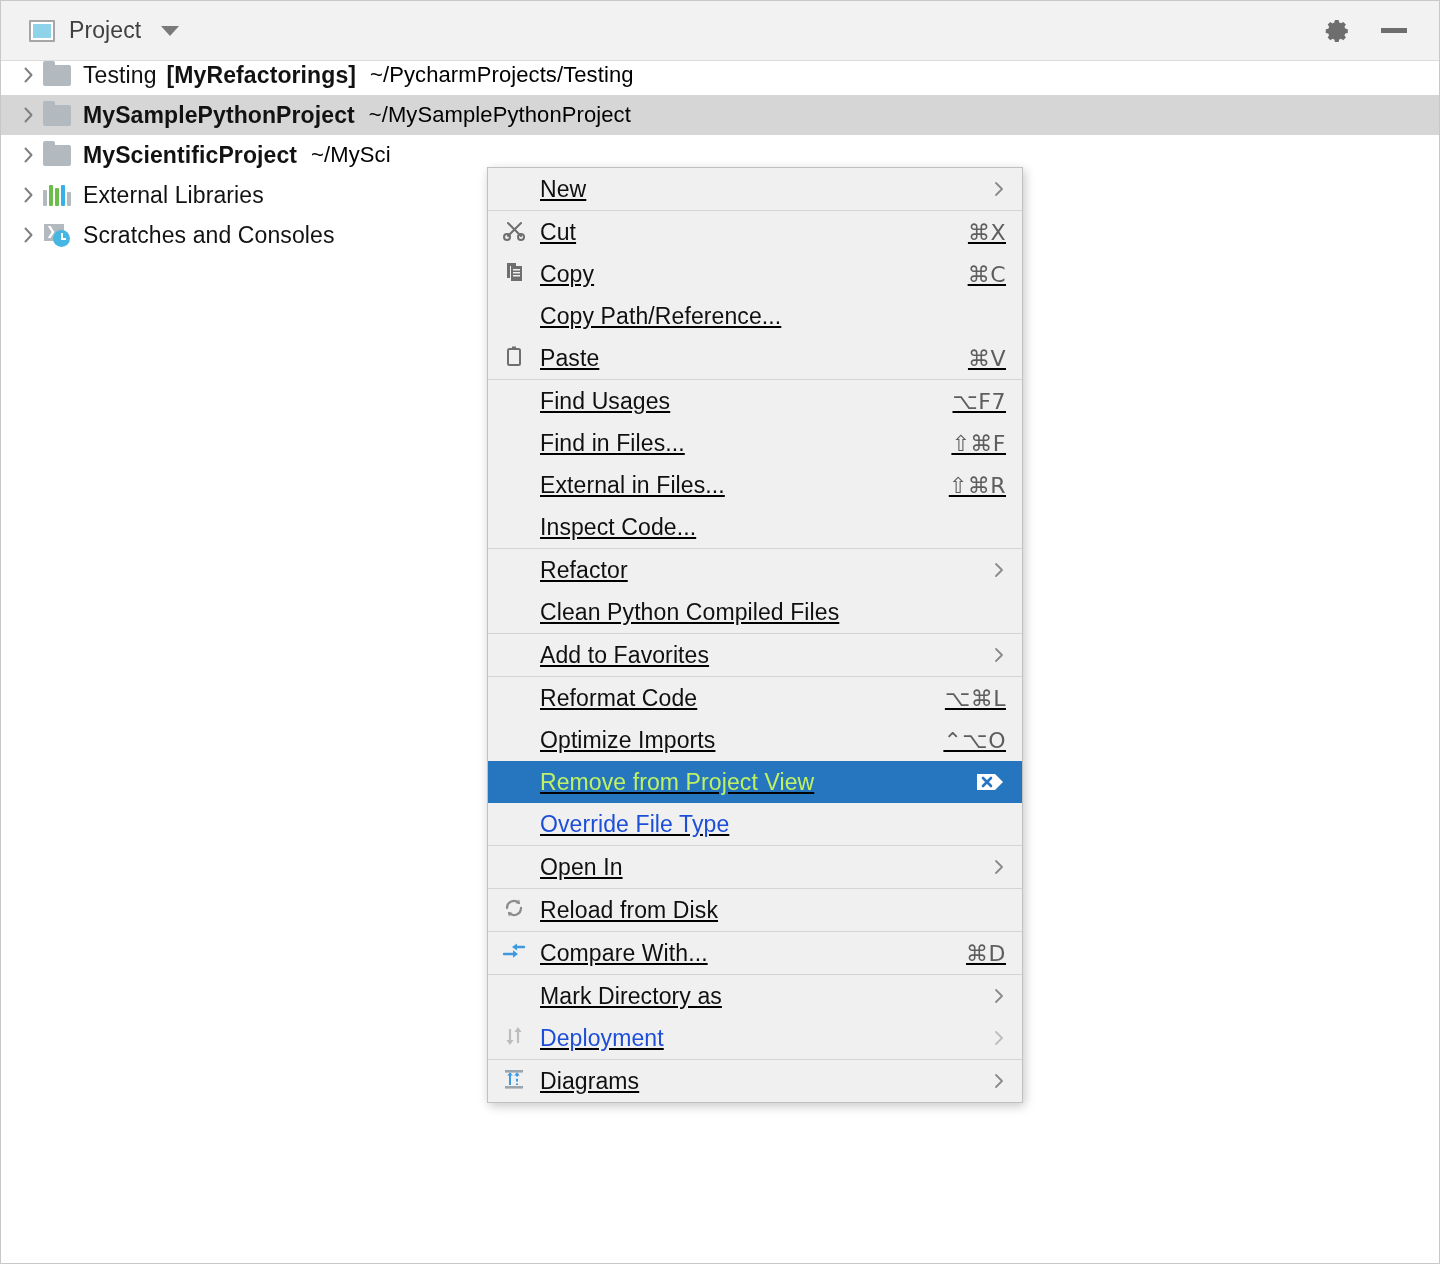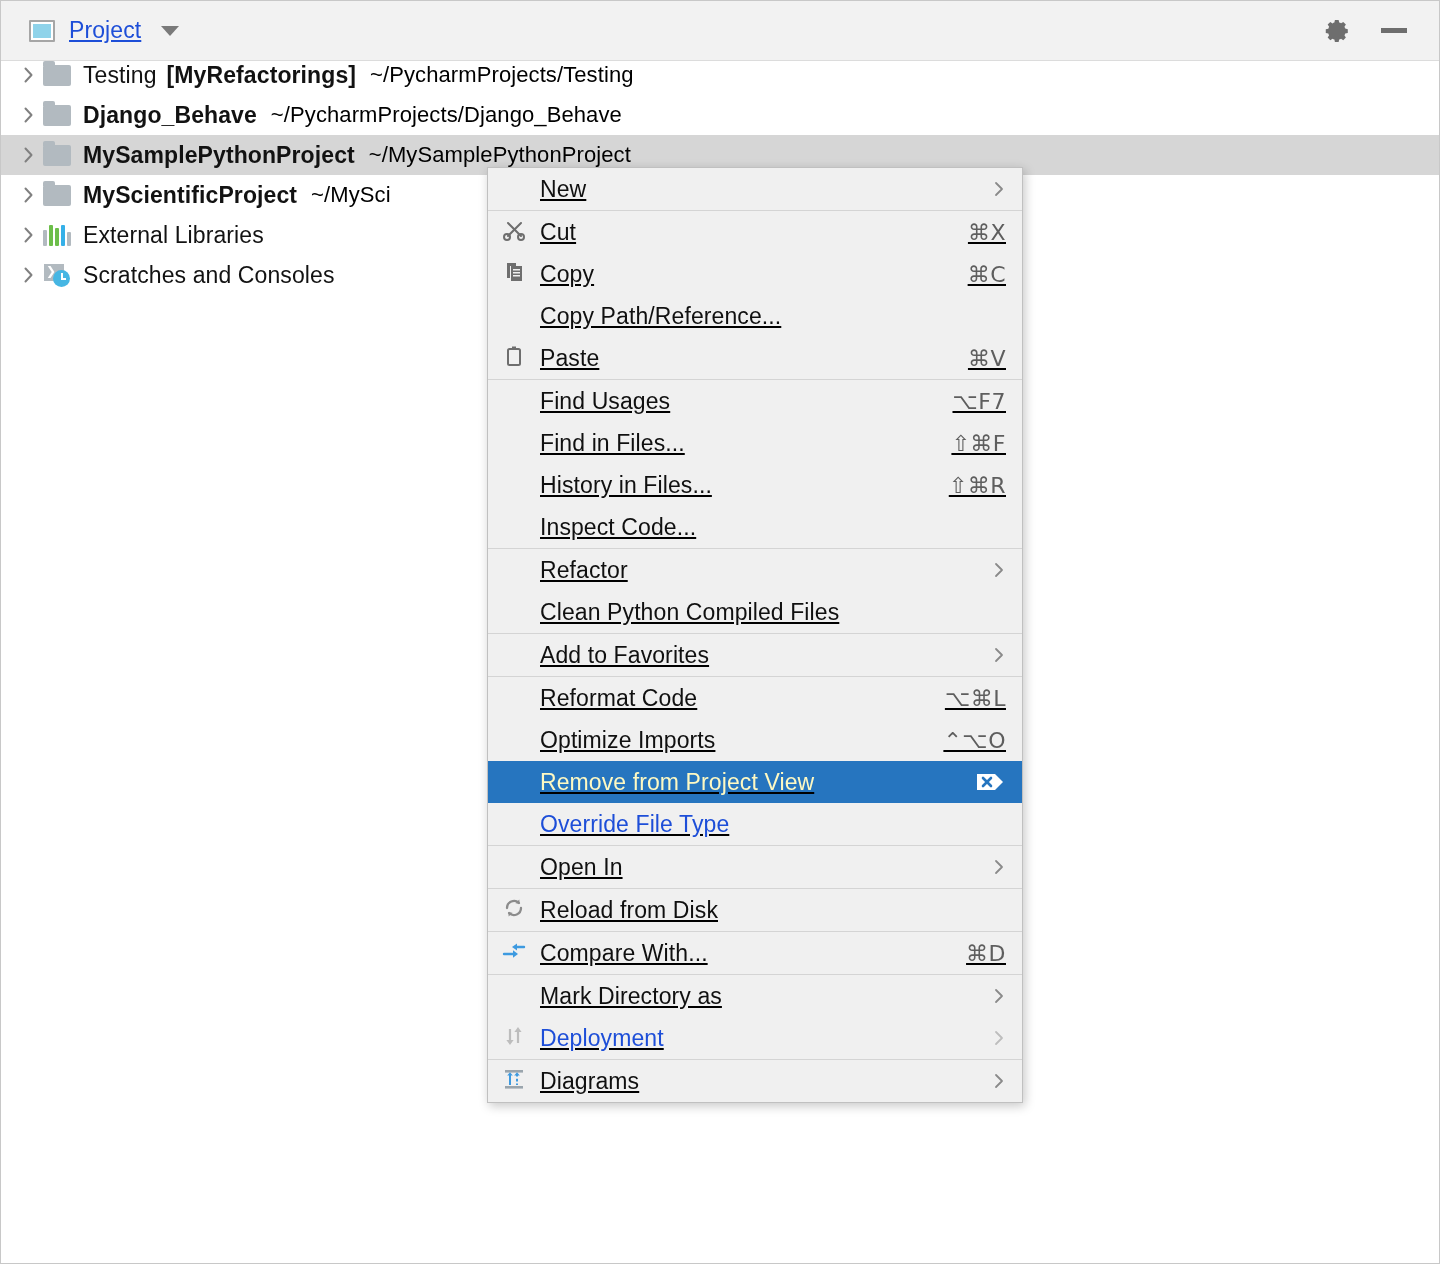--- a/index.html
+++ b/index.html
@@ -26,21 +26,21 @@
   }
   #tw-title-group { display: flex; align-items: center; padding-left: 28px; gap: 14px; }
   .tw-win-icon {
     width: 26px; height: 22px;
     background: #8fd3ea;
     border: 2px solid #a6a6a6;
     border-radius: 1px;
     box-shadow: inset 0 0 0 2px #ffffff;
   }
   #tw-title {
-    font-size: 23px; color: #1d4ed8; letter-spacing: .1px; text-decoration: underline;
+    font-size: 23px; color: #404040; letter-spacing: .1px;
   }
   .caret-down {
     width: 0; height: 0;
     border-left: 9px solid transparent;
     border-right: 9px solid transparent;
     border-top: 10px solid #7a7a7a;
     margin-left: 6px;
   }
   #tw-header-actions {
     margin-left: auto; display: flex; align-items: center; gap: 26px; padding-right: 30px;
@@ -146,21 +146,21 @@
   .mi-right {
     margin-left: auto; display: flex; align-items: center; gap: 0;
     padding-left: 20px;
   }
   .mi-shortcut {
     font-size: 22px; color: #5e5e5e;
     font-family: "DejaVu Sans", "Liberation Sans", sans-serif;
     letter-spacing: .5px;
   }
   .menu-item.highlighted { background: #2675bf; }
-  .menu-item.highlighted .mi-label { color: #fef9c3; }
+  .menu-item.highlighted .mi-label { color: #bef264; }
   .menu-item.disabled .mi-label { color: #1d4ed8; }
   .submenu-arrow svg { display: block; }
   .del-key {
     width: 32px; height: 22px;
     position: relative;
   }
 
   .ico-gray { fill: #6e6e6e; }
 </style>
 </head>
@@ -194,32 +194,20 @@
             <path d="M4.5 3.5 L10.5 10 L4.5 16.5" fill="none" stroke="#808080" stroke-width="2" stroke-linecap="round" stroke-linejoin="round"></path>
           </svg>
         </div>
         <div class="node-icon">
           <div class="folder-ico"></div>
         </div>
         <span class="node-label">Testing</span>
         <span class="node-label bold" style="margin-left: 10px; text-align: right;">[MyRefactorings]</span>
         <span class="node-sub">~/PycharmProjects/Testing</span>
       </div>
-      <div class="tree-row">
-        <div class="twisty">
-          <svg width="16" height="20" viewBox="0 0 16 20">
-            <path d="M4.5 3.5 L10.5 10 L4.5 16.5" fill="none" stroke="#808080" stroke-width="2" stroke-linecap="round" stroke-linejoin="round"></path>
-          </svg>
-        </div>
-        <div class="node-icon">
-          <div class="folder-ico"></div>
-        </div>
-        <span class="node-label bold">Django_Behave</span>
-        <span class="node-sub">~/PycharmProjects/Django_Behave</span>
-      </div>
       <div class="tree-row selected">
         <div class="twisty">
           <svg width="16" height="20" viewBox="0 0 16 20">
             <path d="M4.5 3.5 L10.5 10 L4.5 16.5" fill="none" stroke="#808080" stroke-width="2" stroke-linecap="round" stroke-linejoin="round"></path>
           </svg>
         </div>
         <div class="node-icon">
           <div class="folder-ico"></div>
         </div>
         <span class="node-label bold">MySamplePythonProject</span>
@@ -343,21 +331,21 @@
         </div>
         <div class="menu-item">
           <div class="mi-icon"></div>
           <span class="mi-label">Find in Files...</span>
           <div class="mi-right">
             <span class="mi-shortcut">⇧⌘F</span>
           </div>
         </div>
         <div class="menu-item">
           <div class="mi-icon"></div>
-          <span class="mi-label">History in Files...</span>
+          <span class="mi-label">External in Files...</span>
           <div class="mi-right">
             <span class="mi-shortcut">⇧⌘R</span>
           </div>
         </div>
         <div class="menu-item">
           <div class="mi-icon"></div>
           <span class="mi-label">Inspect Code...</span>
           <div class="mi-right"></div>
         </div>
       </div>

